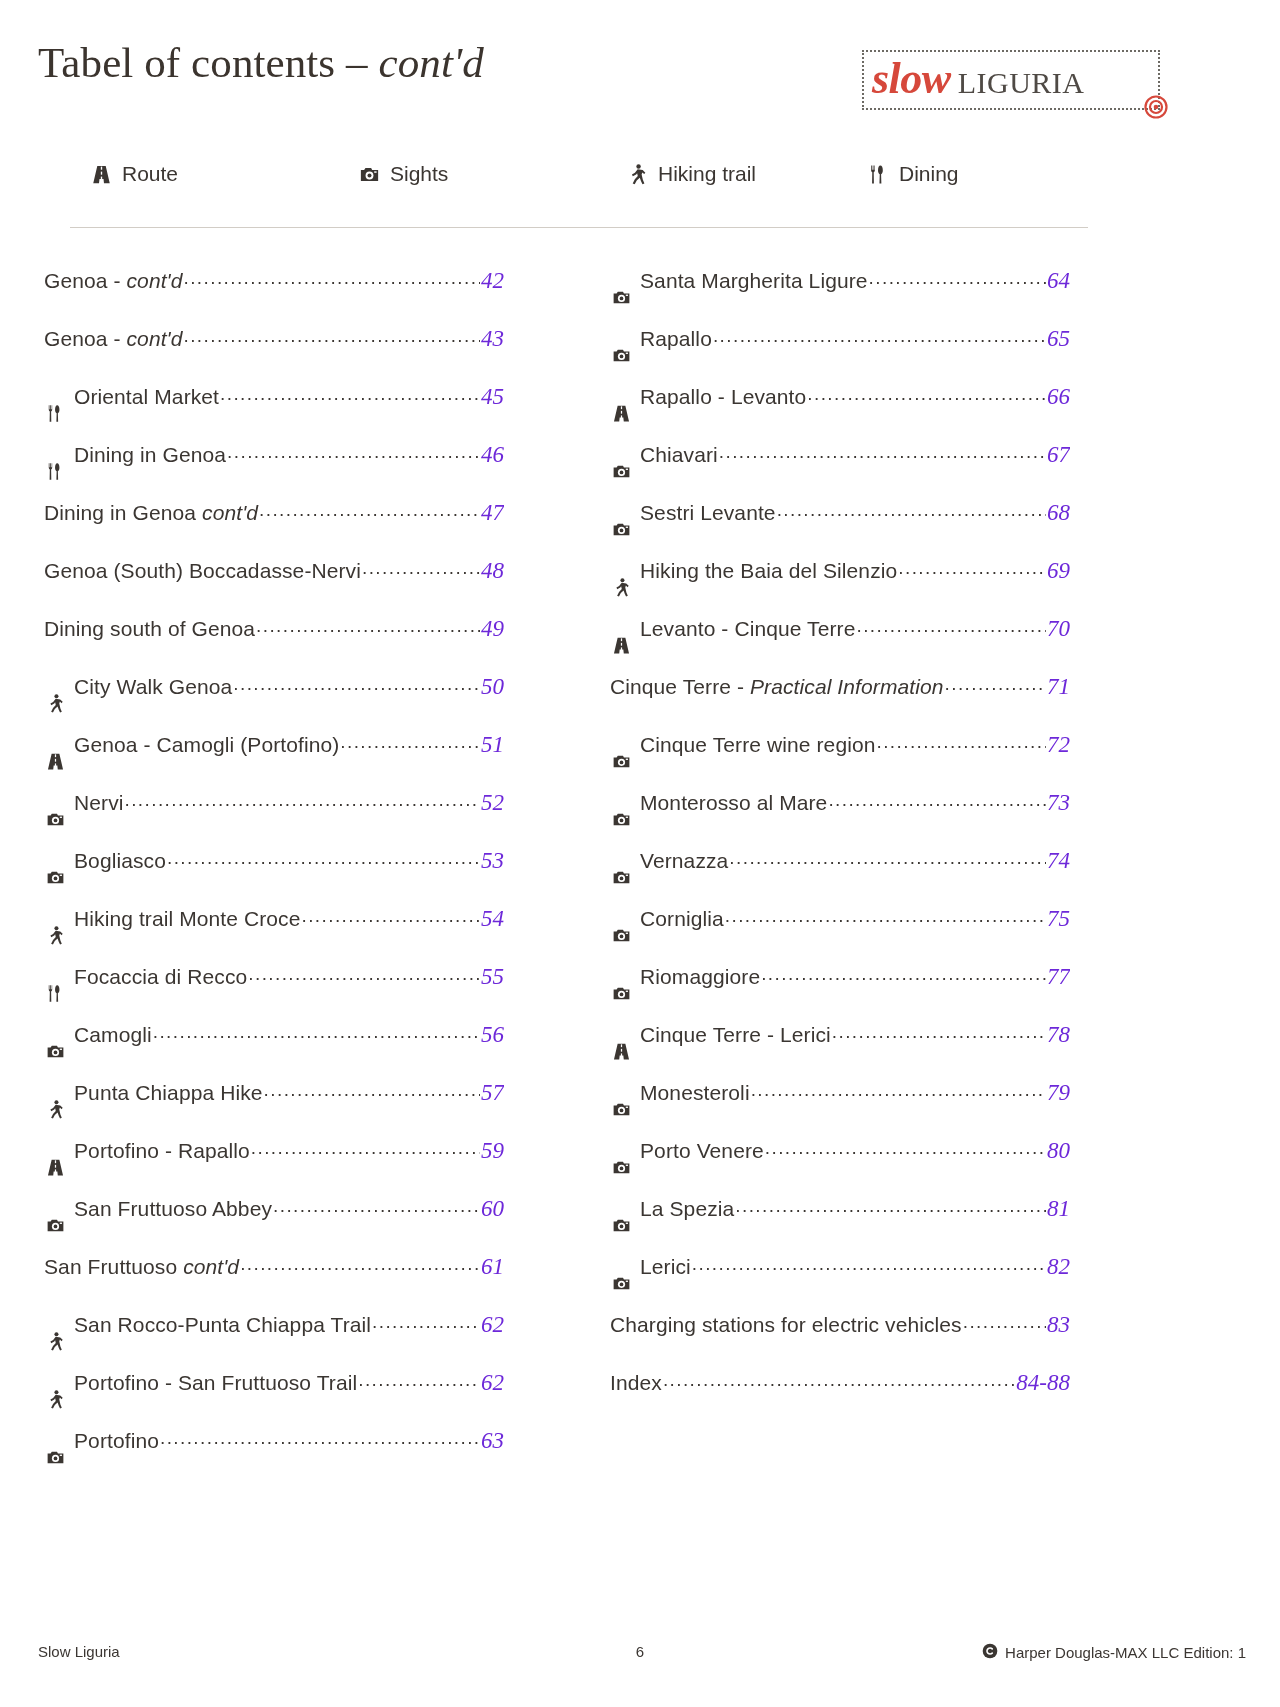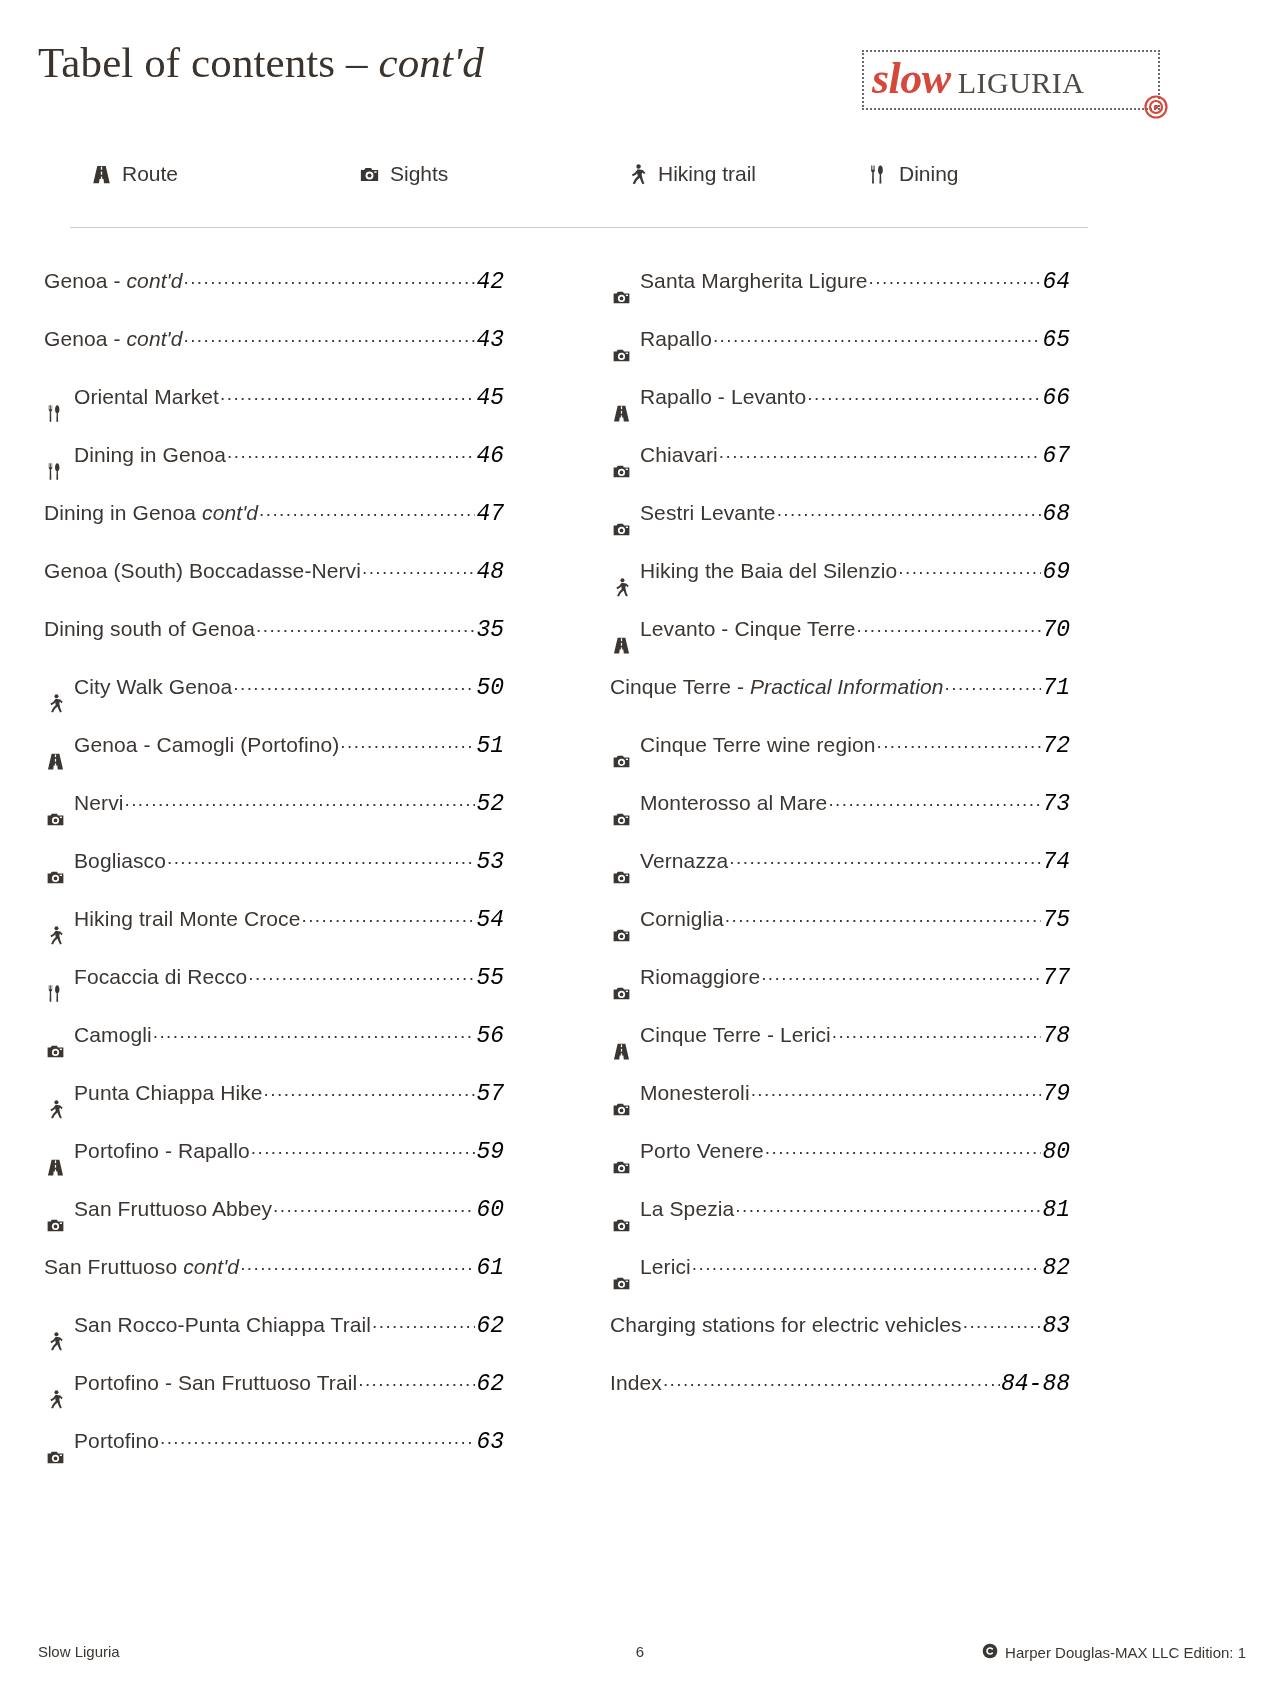--- a/index.html
+++ b/index.html
@@ -167,24 +167,24 @@
     position: absolute;
     left: 0;
     bottom: -1px;
     font-size: 19px;
     letter-spacing: 1.4px;
     color: #3b3632;
     white-space: nowrap;
   }
   .toc-page {
     flex: 0 0 auto;
-    font-family: Liberation Mono, monospace;
+    font-family: Liberation Serif, serif;
     font-style: italic;
     font-size: 23px;
-    color: #000000;
+    color: #6d28d9;
     text-align: center;
     min-width: 20px;
   }
 
   
   .ic svg, .toc-icon svg { display: block; }
 
   
   .footer {
     position: absolute;
@@ -326,21 +326,21 @@
       <div class="toc-entry">
         <span class="toc-icon empty"></span>
         <span class="toc-label">Genoa (South) Boccadasse-Nervi</span>
         <span class="toc-leader"></span>
         <span class="toc-page">48</span>
       </div>
       <div class="toc-entry">
         <span class="toc-icon empty"></span>
         <span class="toc-label">Dining south of Genoa </span>
         <span class="toc-leader"></span>
-        <span class="toc-page">35</span>
+        <span class="toc-page">49</span>
       </div>
       <div class="toc-entry">
         <span class="toc-icon">
           <svg viewBox="0 0 24 24" width="21" height="21">
             <circle cx="13.1" cy="3.6" r="2.3" fill="#3b3632"></circle>
             <path d="M12.2 6.6 L9.3 10.2 L6.2 12.0 L7.1 13.9 L10.6 11.9 L11.6 10.7 L12.3 13.6 L9.2 17.0 L7.0 21.4 L9.1 22.3 L11.2 18.3 L14.4 15.3 L15.7 19.0 L17.2 22.3 L19.2 21.4 L17.6 17.6 L16.3 12.1 L17.0 9.8 L19.0 11.6 L20.2 10.1 L17.4 7.4 Z" fill="#3b3632"></path>
           </svg>
         </span>
         <span class="toc-label">City Walk Genoa</span>
         <span class="toc-leader"></span>

